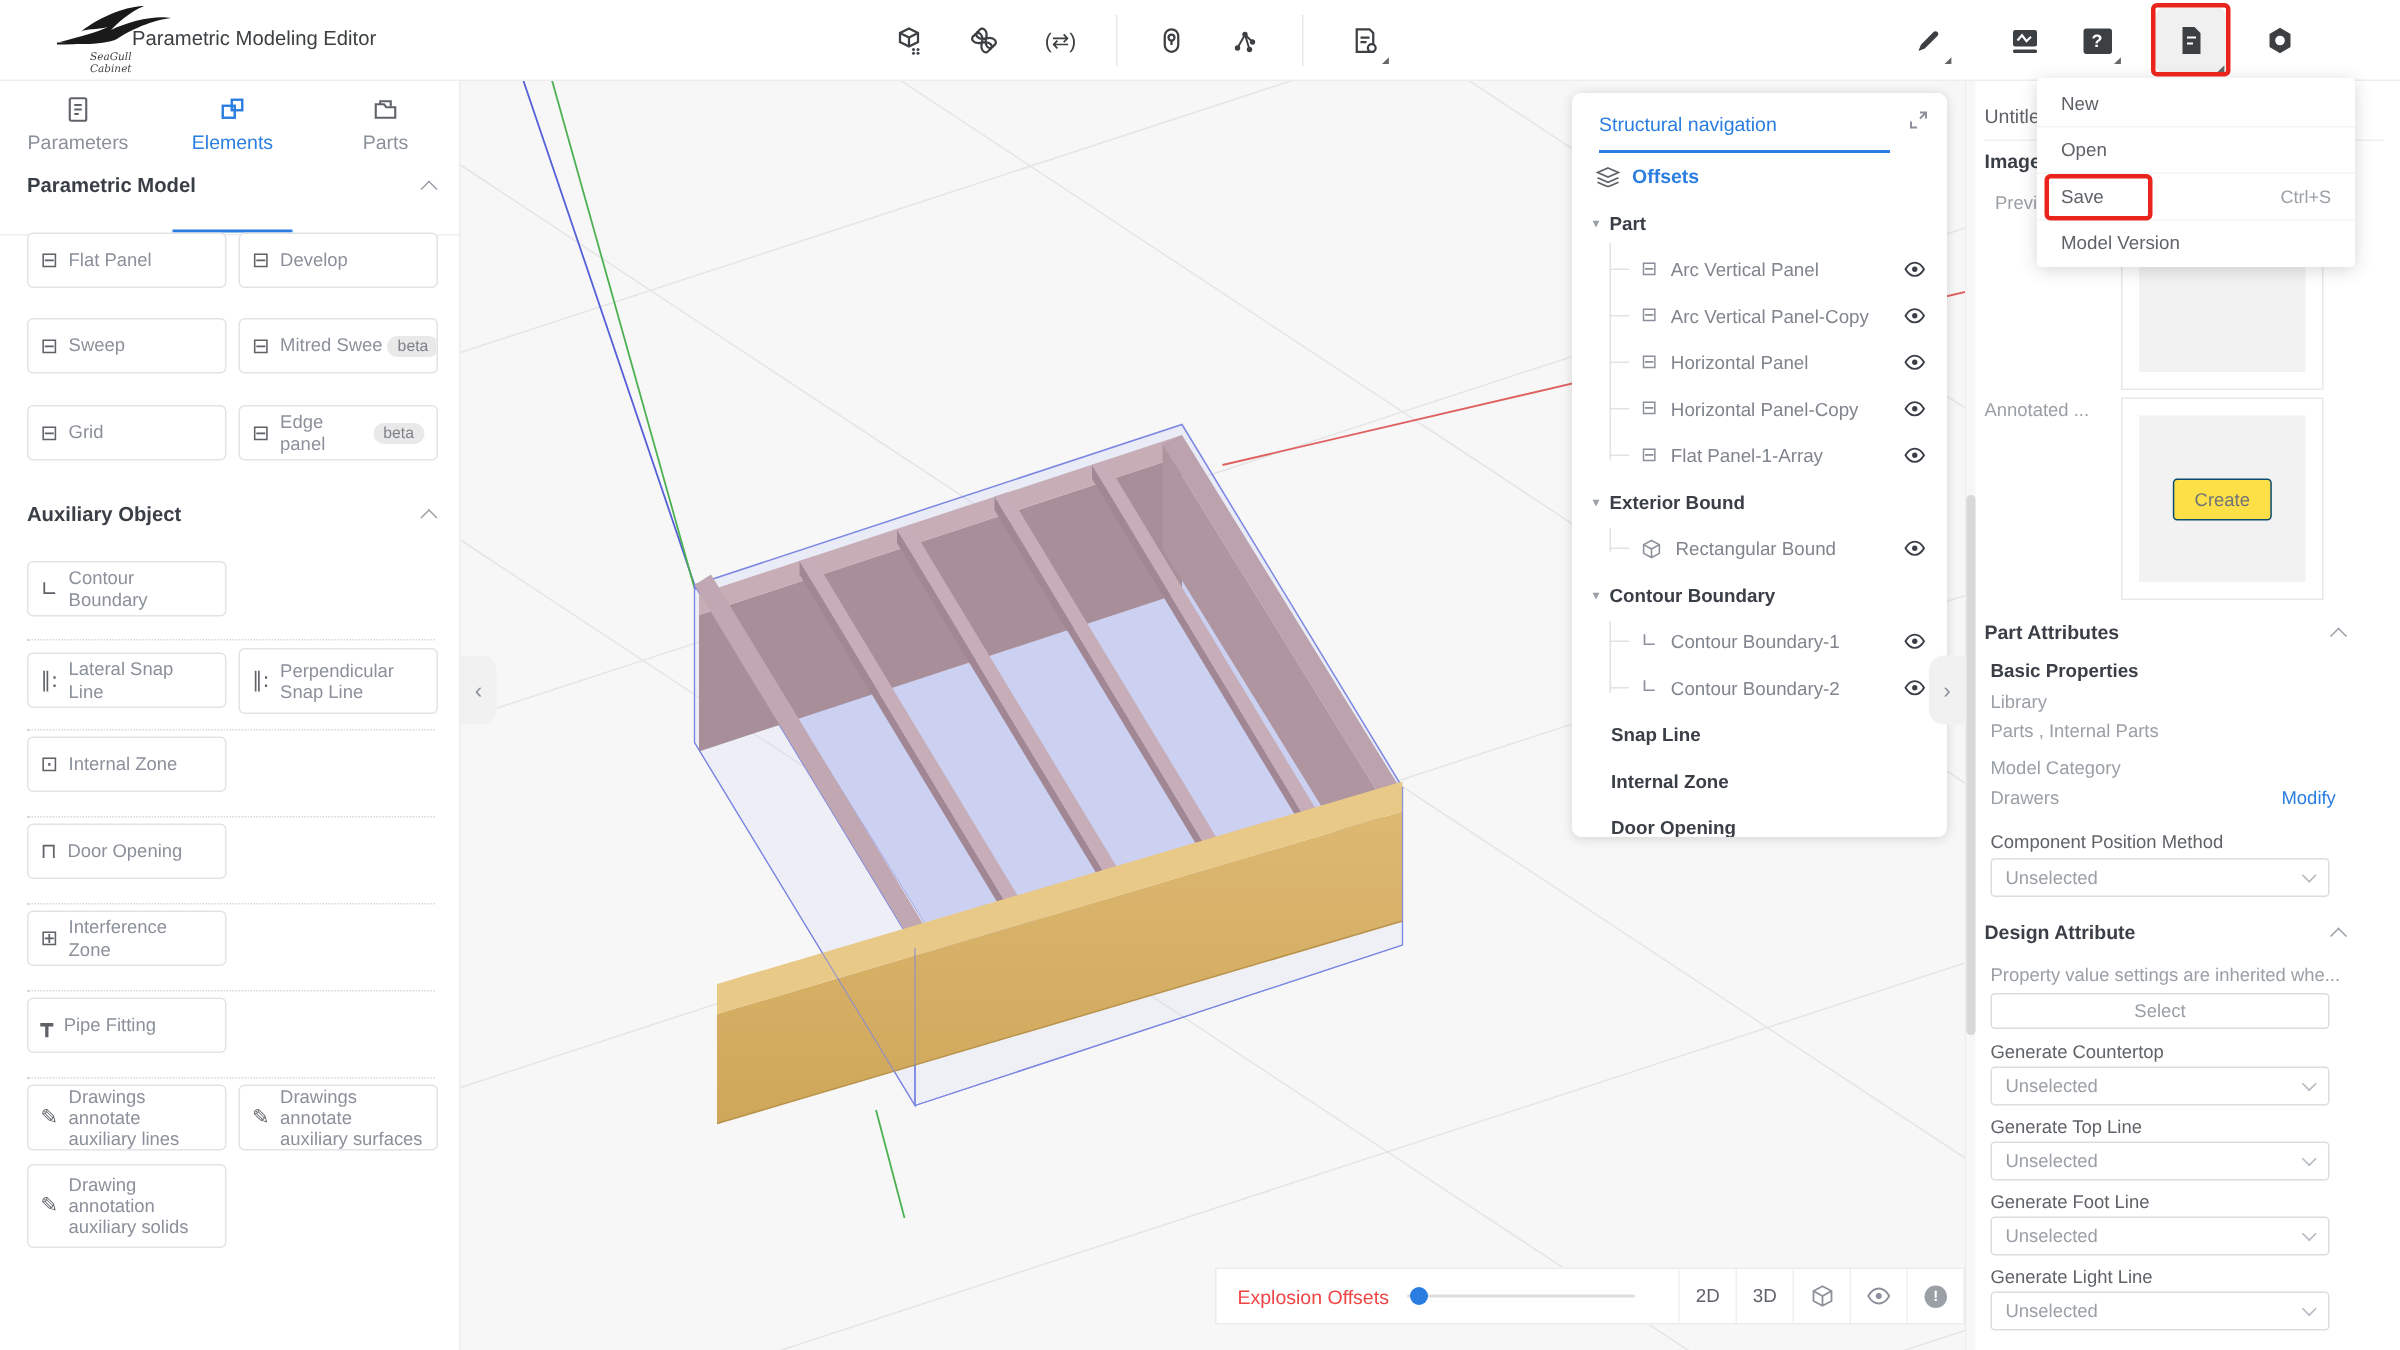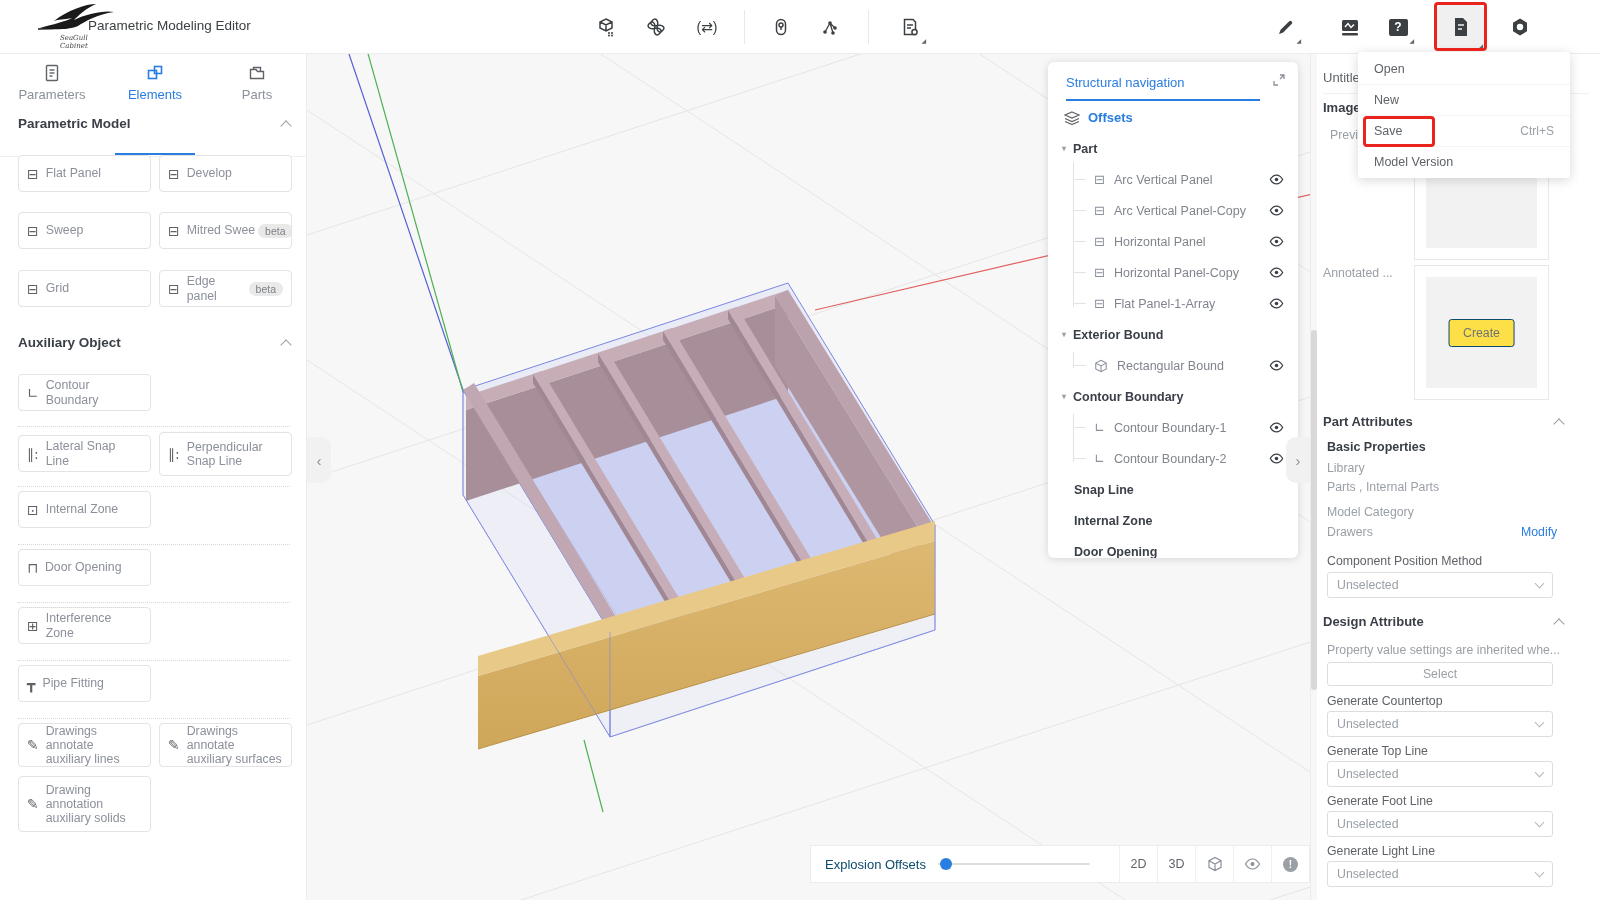--- a/index.html
+++ b/index.html
@@ -40,21 +40,21 @@
   
   #viewport{left:307px;top:54px;width:1003px;height:846px;background:#f7f7f7;}
   .handle{width:24px;height:46px;background:#f1f1f1;color:#8b909a;display:flex;align-items:center;
           justify-content:center;font-size:15px;cursor:pointer;z-index:25;}
   #handle-left{left:307px;top:437px;border-radius:0 10px 10px 0;}
   #handle-right{left:1286px;top:437px;border-radius:10px 0 0 10px;}
   
   #bottombar{left:810px;top:845px;width:500px;height:38px;background:#fff;border:1px solid #ececec;
              display:flex;align-items:stretch;z-index:22;}
   #bb-left{flex:1;display:flex;align-items:center;padding-left:14px;gap:12px;}
-  #bb-label{font-size:13px;color:#0c4a6e;}
+  #bb-label{font-size:13px;color:#ef4444;}
   #bb-slider{position:relative;width:152px;height:14px;cursor:pointer;}
   #bb-track{position:absolute;left:0;top:6px;width:152px;height:2px;background:#ddd;border-radius:1px;}
   #bb-knob{position:absolute;left:2px;top:1px;width:12px;height:12px;border-radius:50%;background:#2a7de1;}
   .bb-cell{width:38px;border-left:1px solid #f0f0f0;display:flex;align-items:center;justify-content:center;
            font-size:12.5px;color:#5f6368;cursor:pointer;}
   
   #navpanel{left:1048px;top:62px;width:250px;height:496px;background:#fff;border-radius:6px;
             box-shadow:0 1px 8px rgba(0,0,0,.14);z-index:24;overflow:hidden;}
   #nav-title{margin:13px 0 0 18px;font-size:13px;color:#2a7de1;display:inline-block;}
   #nav-underline{margin:8px 0 0 18px;width:194px;height:2px;background:#2a7de1;}
@@ -607,25 +607,25 @@
       <span class="val">Unselected</span>
       <span class="chev-dn"></span>
     </div>
   </div>
 
   <div class="abs" id="rp-scroll"></div>
   <div class="abs" id="rp-thumb"></div>
 
   <div class="abs" id="filemenu">
     <div class="mi">
+      <span class="ml">New</span>
+      <span class="ms"></span>
+    </div>
+    <div class="mi">
       <span class="ml">Open</span>
-      <span class="ms"></span>
-    </div>
-    <div class="mi">
-      <span class="ml">New</span>
       <span class="ms"></span>
     </div>
     <div class="mi">
       <span class="ml">Save</span>
       <span class="ms">Ctrl+S</span>
     </div>
     <div class="mi">
       <span class="ml">Model Version</span>
       <span class="ms"></span>
     </div>

